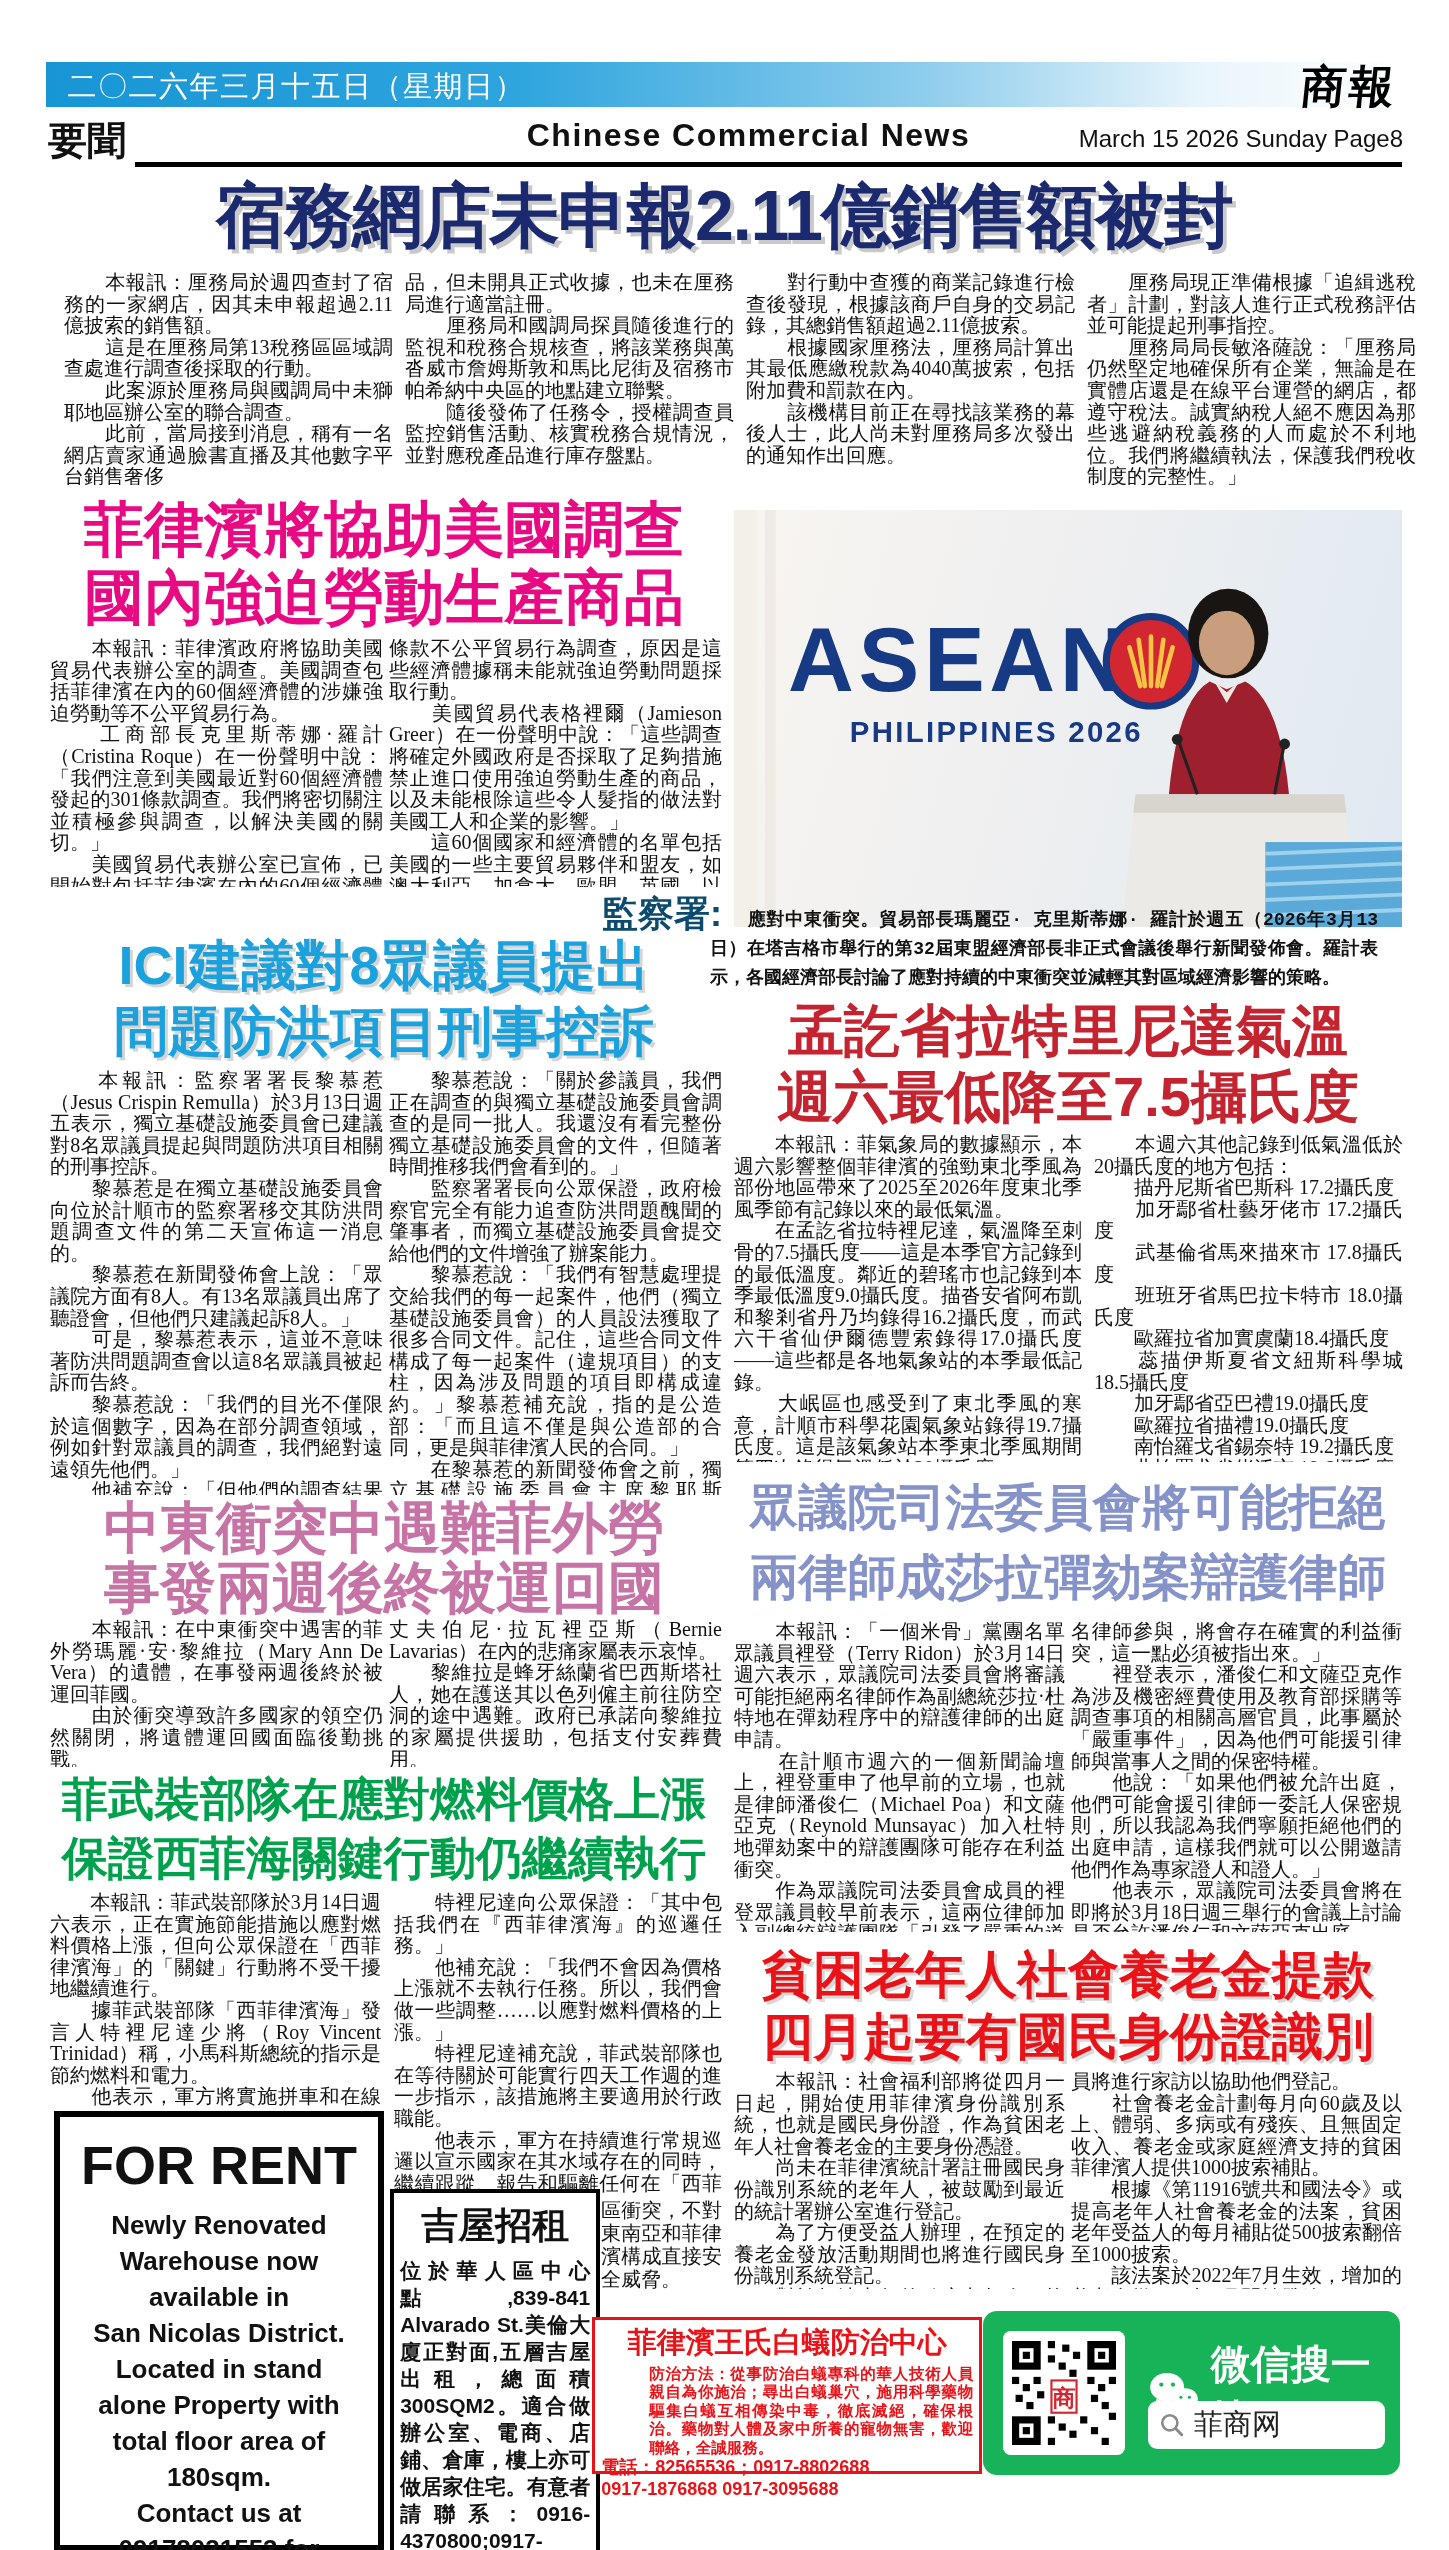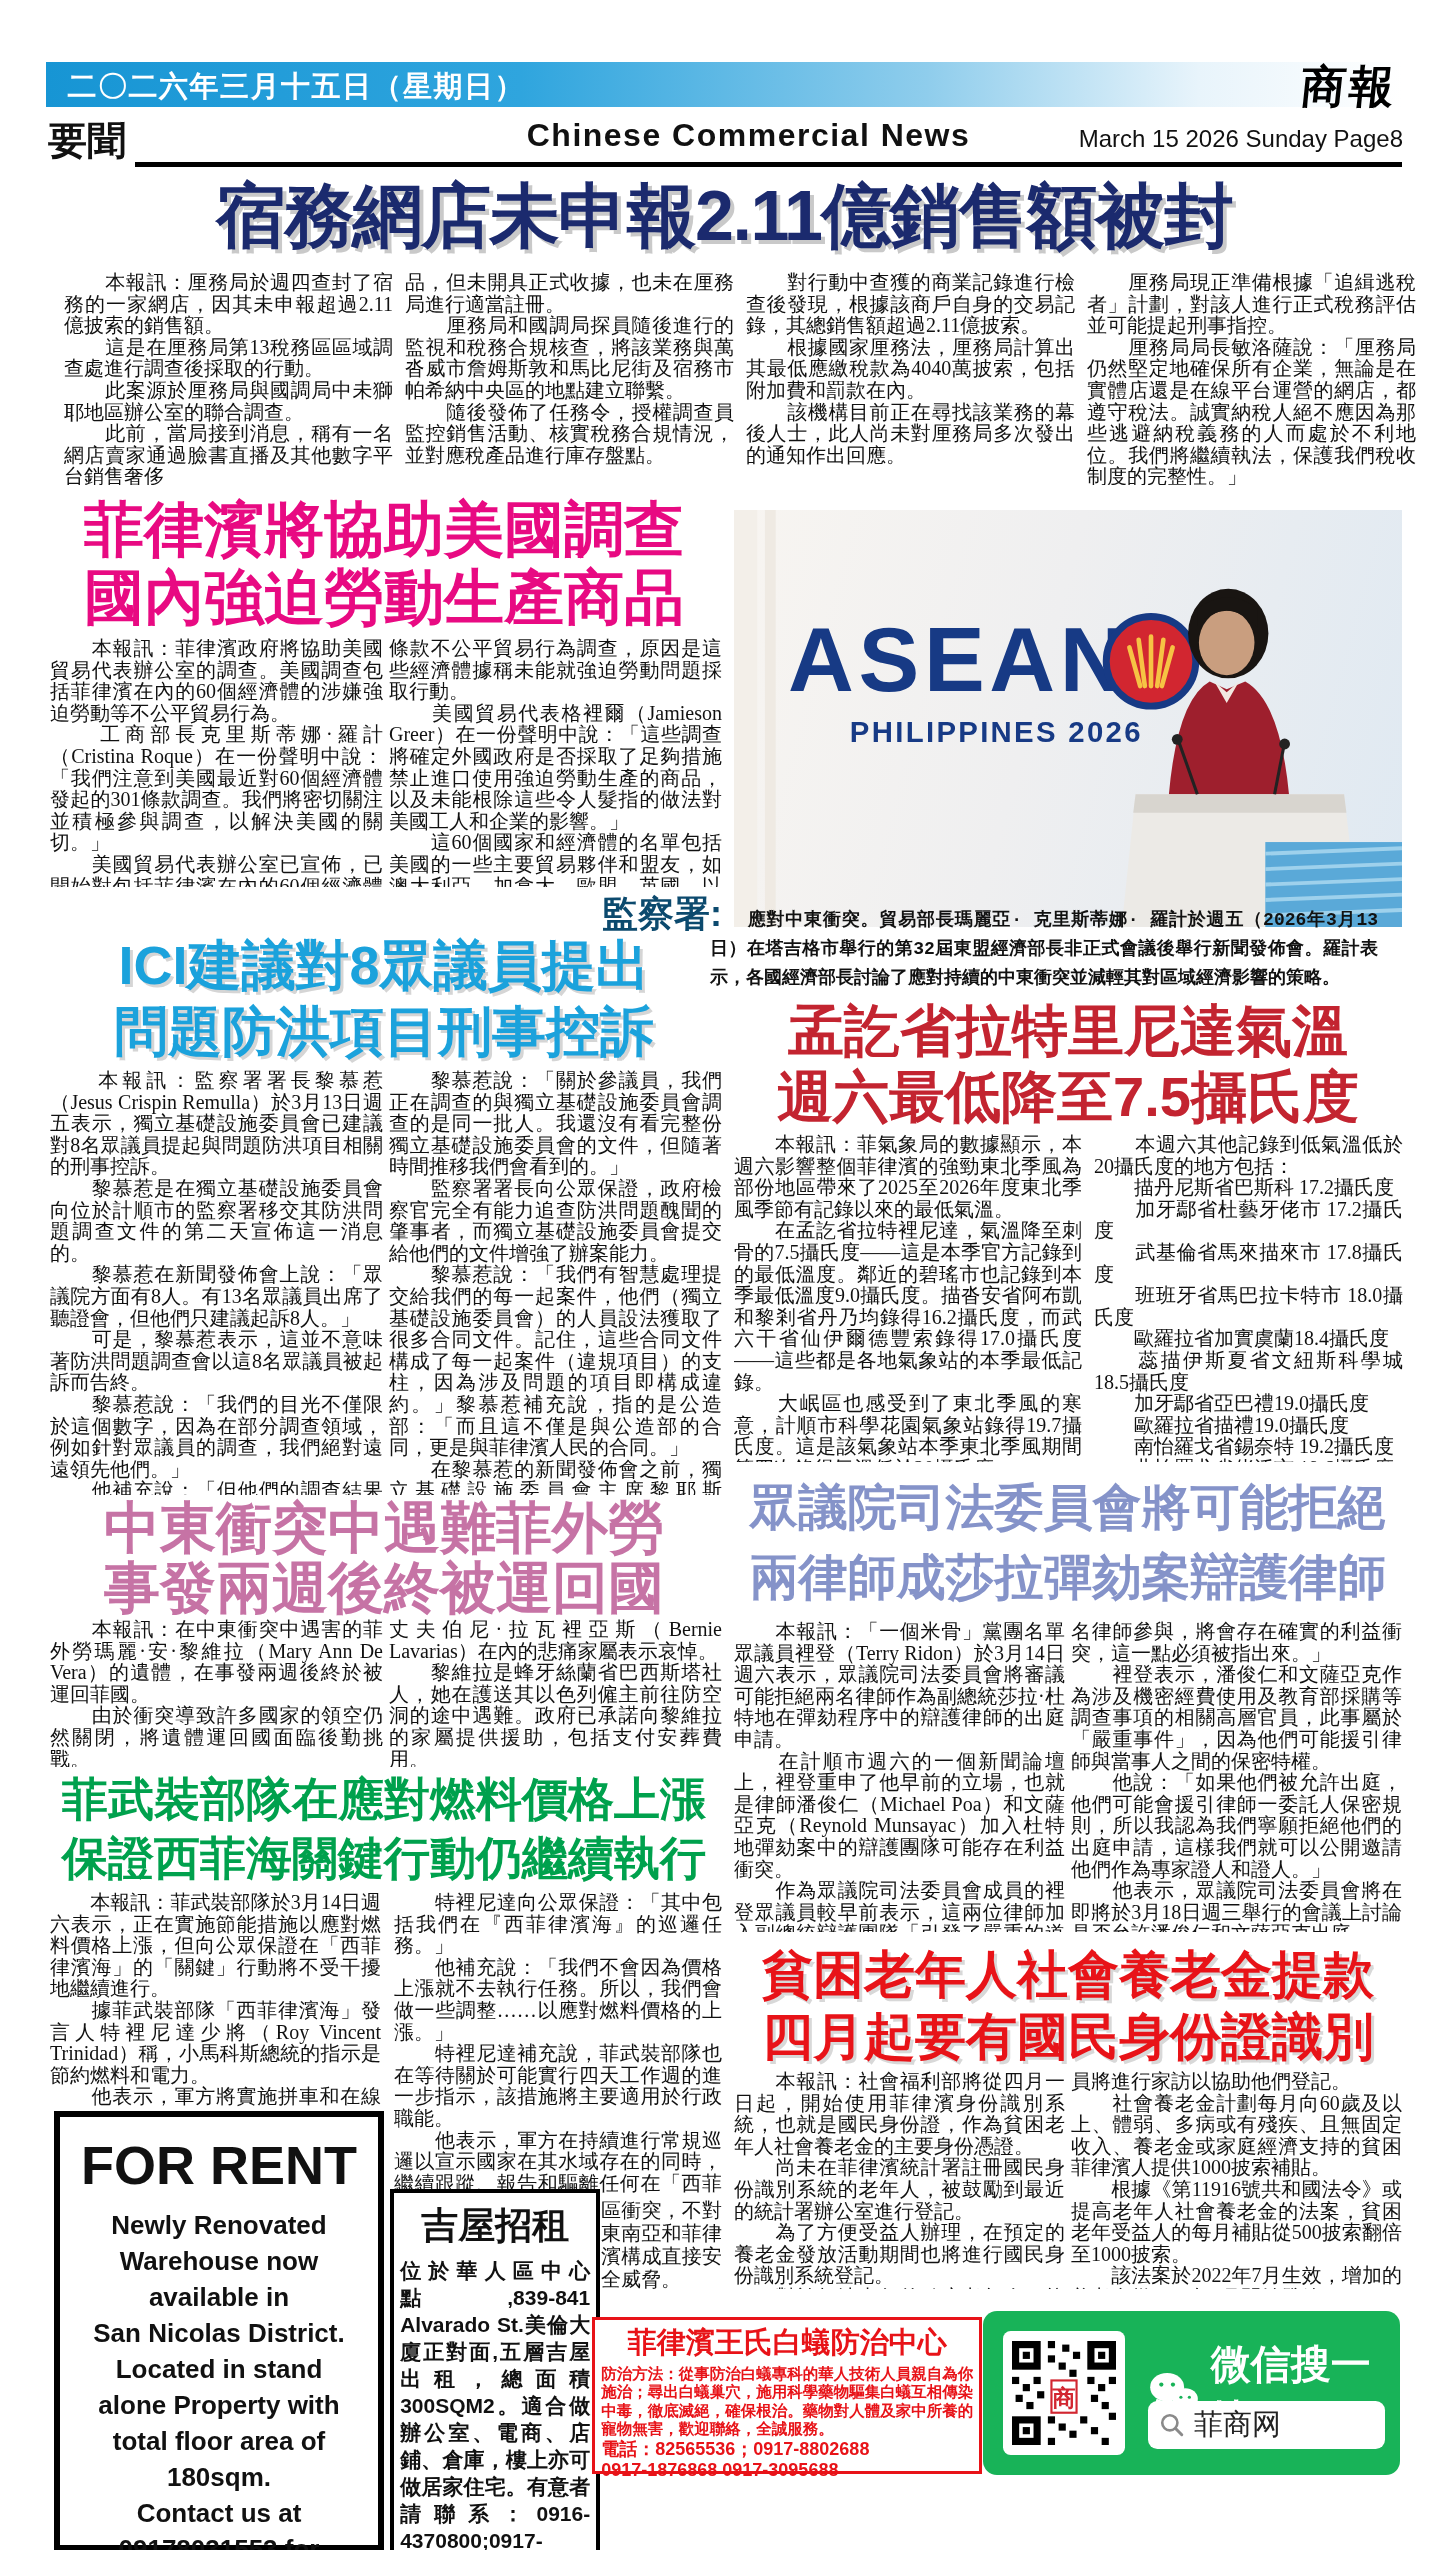--- a/index.html
+++ b/index.html
@@ -3,21 +3,21 @@
 <meta charset="utf-8">
 <style>
   html,body{margin:0;padding:0;background:#ffffff;}
   .page{position:relative;width:1449px;height:2550px;background:#ffffff;overflow:hidden;
         font-family:"Liberation Serif","DejaVu Serif",serif;color:#111;}
   .abs{position:absolute;}
   
   .topbar{left:46px;top:62px;width:1356px;height:45px;
           background:linear-gradient(90deg,#1795d4 0%,#2fa5de 35%,#8fcdec 65%,#e8f4fb 85%,#ffffff 100%);}
   .topbar-date{position:absolute;left:21.6px;top:5.4px;color:#ffffff;font-family:"Liberation Sans","DejaVu Sans",sans-serif;
-          font-weight:bold;font-size:29px;letter-spacing:1.5px;}
+          font-weight:normal;font-size:29px;letter-spacing:1.5px;}
   .brand{position:absolute;right:4.6px;top:-4.6px;color:#000;font-family:"DejaVu Serif","Liberation Serif",serif;
           font-weight:bold;font-size:45px;transform:skewX(-6deg);letter-spacing:3.1px;}
   .hdr-section{left:48px;top:114px;font-family:"Liberation Sans","DejaVu Sans",sans-serif;font-weight:bold;font-size:39px;}
   .hdr-ccn{left:0;top:117px;width:1449px;text-align:center;font-family:"Liberation Sans","DejaVu Sans",sans-serif;
            font-weight:bold;font-size:32px;letter-spacing:1.5px;margin-left:24px;}
   .hdr-date-en{right:46px;top:125px;font-family:"Liberation Sans","DejaVu Sans",sans-serif;font-size:24px;}
   .hdr-rule{left:135px;top:162px;width:1267px;height:4.6px;background:#000;}
   
   .hl{font-family:"Liberation Sans","DejaVu Sans",sans-serif;font-weight:bold;text-align:center;}
   .hl-lead{left:46px;top:172px;width:1356px;font-size:70px;line-height:88px;color:#1b2a6e;
@@ -46,21 +46,21 @@
               font-family:"Liberation Sans","DejaVu Sans",sans-serif;font-weight:bold;text-align:center;padding-top:10.8px;}
   .ad-forrent .title{font-size:54px;margin:6.2px 0 10.8px 0;}
   .ad-forrent .line{font-size:26px;line-height:36px;}
   .ad-house{left:390px;top:2189px;width:190px;height:349px;border:4.6px solid #000;background:#fff;padding:4.6px 6.2px;
             font-family:"Liberation Sans","DejaVu Sans",sans-serif;font-weight:bold;}
   .ad-house .title{font-size:37px;text-align:center;margin:3.1px 0 6.2px 0;}
   .ad-house .body{font-size:21px;line-height:27px;text-align:justify;}
   .ad-termite{left:592px;top:2317px;width:372px;height:145px;border:3.1px solid #e81318;background:#fff;padding:3.1px 6.2px;
               font-family:"Liberation Sans","DejaVu Sans",sans-serif;font-weight:bold;color:#e81318;}
   .ad-termite .title{font-size:29px;text-align:center;margin:0 0 1.5px 0;}
-  .ad-termite .body{font-size:15.5px;line-height:18.5px;text-align:justify;}
+  .ad-termite .body{font-size:15.5px;line-height:18.5px;text-align:justify;margin-left:48px;}
   .ad-termite .phone{font-size:18px;text-align:left;line-height:21.6px;}
   .wechat{left:983px;top:2311px;width:417px;height:164px;background:#18b358;border-radius:14px;}
   .qr-panel{position:absolute;left:20px;top:20px;width:122px;height:124px;background:#fff;border-radius:7.7px;
             display:flex;align-items:center;justify-content:center;}
   .wc-slogan{position:absolute;left:164px;top:26px;display:flex;align-items:center;gap:10.8px;color:#fff;
              font-family:"Liberation Sans","DejaVu Sans",sans-serif;font-weight:bold;font-size:40px;}
   .wc-search{position:absolute;left:165px;top:90px;width:226px;height:48px;background:#fff;border-radius:9.3px;
              display:flex;align-items:center;gap:9.3px;padding-left:10.8px;
              font-family:"Liberation Sans","DejaVu Sans",sans-serif;font-size:29px;color:#222;}
   

